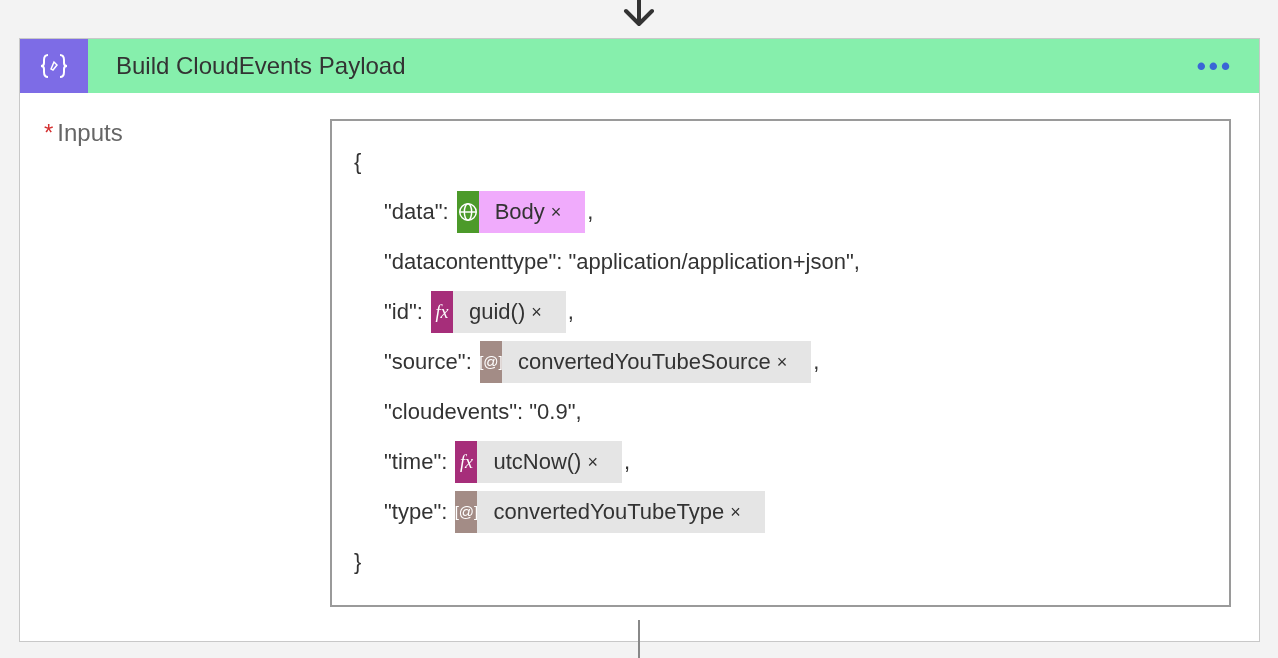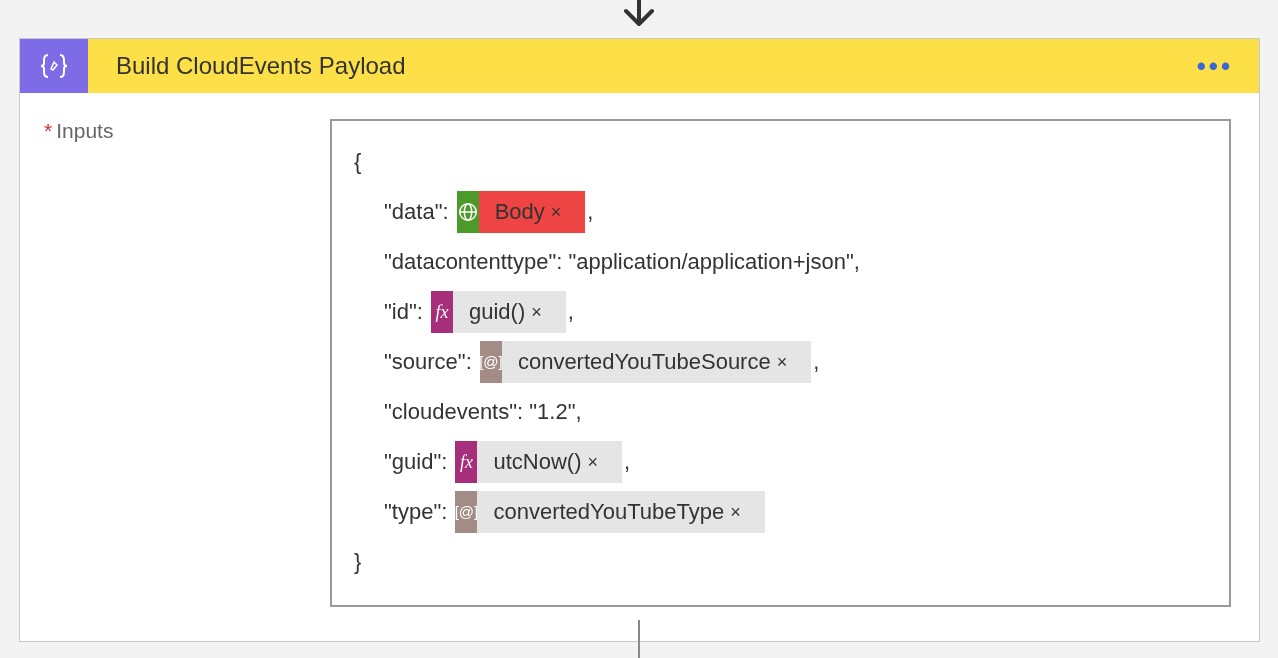--- a/index.html
+++ b/index.html
@@ -28,21 +28,21 @@
     position: absolute;
     top: 38px;
     left: 19px;
     width: 1241px;
     border: 1px solid #c8c8c8;
     background: #fff;
   }
   .card-header {
     display: flex;
     align-items: center;
-    background: #fde047;
+    background: #86efac;
     height: 54px;
   }
   .header-icon-box {
     width: 68px;
     height: 54px;
     background: #7d6ce6;
     display: flex;
     align-items: center;
     justify-content: center;
     color: #fff;
@@ -62,21 +62,21 @@
     cursor: pointer;
     font-weight: 800;
     line-height: 0;
   }
   .card-body {
     display: flex;
     padding: 26px 28px 34px 24px;
   }
   .label-col {
     width: 286px;
-    font-size: 21px;
+    font-size: 24px;
     color: #666;
   }
   .req { color: #d43030; margin-right: 4px; }
   .inputs-col {
     flex: 1;
     border: 2px solid #9a9a9a;
     padding: 16px 22px 18px 22px;
     font-size: 22px;
     color: #333;
     background: #fff;
@@ -108,21 +108,21 @@
     align-items: center;
     padding: 0 12px 0 16px;
     font-size: 22px;
   }
   .token-close {
     font-size: 18px;
     padding: 0 12px 0 6px;
     cursor: pointer;
   }
   .icon-green { background: #4c9a2a; }
-  .label-green { background: #ef4444; }
+  .label-green { background: #f0abfc; }
   .icon-fx { background: #a62e7a; }
   .label-fx { background: #e5e5e5; }
   .icon-param { background: #8c7068; }
   .label-param { background: #e5e5e5; }
   .fx-text { font-weight: 500; }
   .at-bracket {
     font-style: normal;
     font-family: "Segoe UI", sans-serif;
     font-size: 15px;
     background: rgba(255,255,255,0.2);
@@ -208,25 +208,25 @@
             </span>
           <span class="token-label label-param">
             <span>convertedYouTubeSource</span>
             <span class="token-close">×</span>
           </span>
         </span>
         <span class="json-txt">,</span>
       </div>
 
       <div class="ln indent">
-        <span class="json-txt">"<span>cloudevents</span>": "<span>1.2</span>",</span>
-      </div>
-
-      <div class="ln indent">
-        <span class="json-txt">"<span>guid</span>":&nbsp;</span>
+        <span class="json-txt">"<span>cloudevents</span>": "<span>0.9</span>",</span>
+      </div>
+
+      <div class="ln indent">
+        <span class="json-txt">"<span>time</span>":&nbsp;</span>
         <span class="token">
           <span class="token-icon icon-fx">
               <span class="fx-text">fx</span>
             </span>
           <span class="token-label label-fx">
             <span>utcNow()</span>
             <span class="token-close">×</span>
           </span>
         </span>
         <span class="json-txt">,</span>

